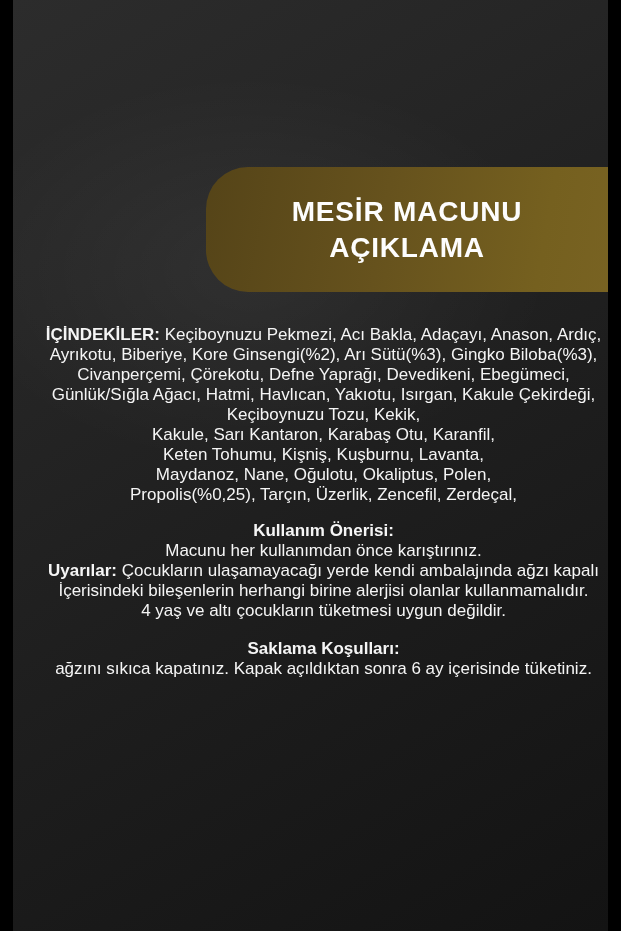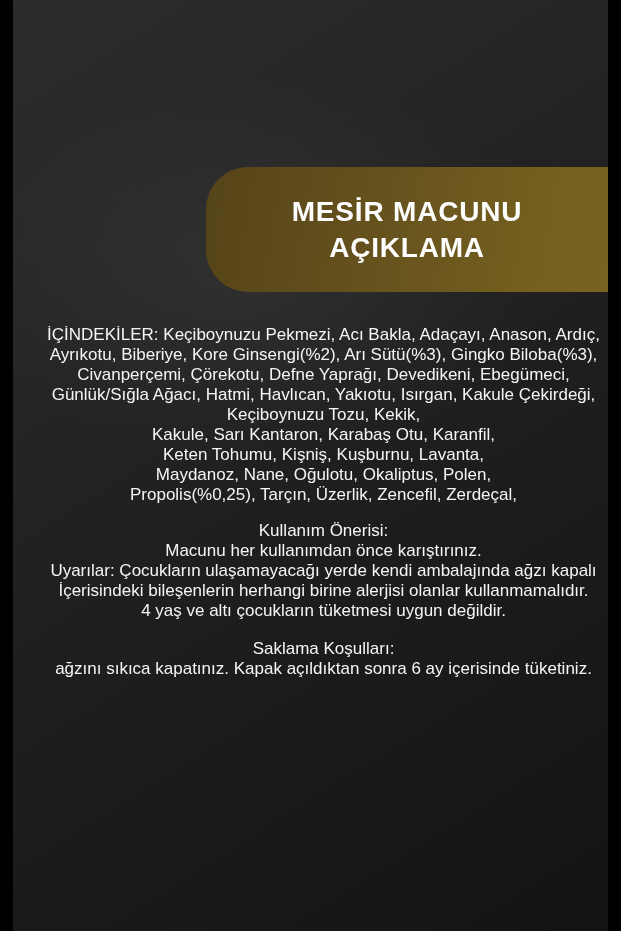--- a/index.html
+++ b/index.html
@@ -50,21 +50,21 @@
     width: 621px;
     text-align: center;
     font-size: 17px;
     line-height: 20px;
     color: #f5f5f5;
   }
   .para { margin: 0; }
   .para-usage { margin-top: 16px; }
   .para-storage { margin-top: 18px; }
   .line { white-space: nowrap; }
-  .bold, strong { font-weight: normal; }
+  .bold, strong { font-weight: bold; }
 </style>
 </head>
 <body>
 
 <div class="canvas">
 
   <div class="header-box">
     <div class="title-line">MESİR MACUNU</div>
     <div class="title-line">AÇIKLAMA</div>
   </div>

